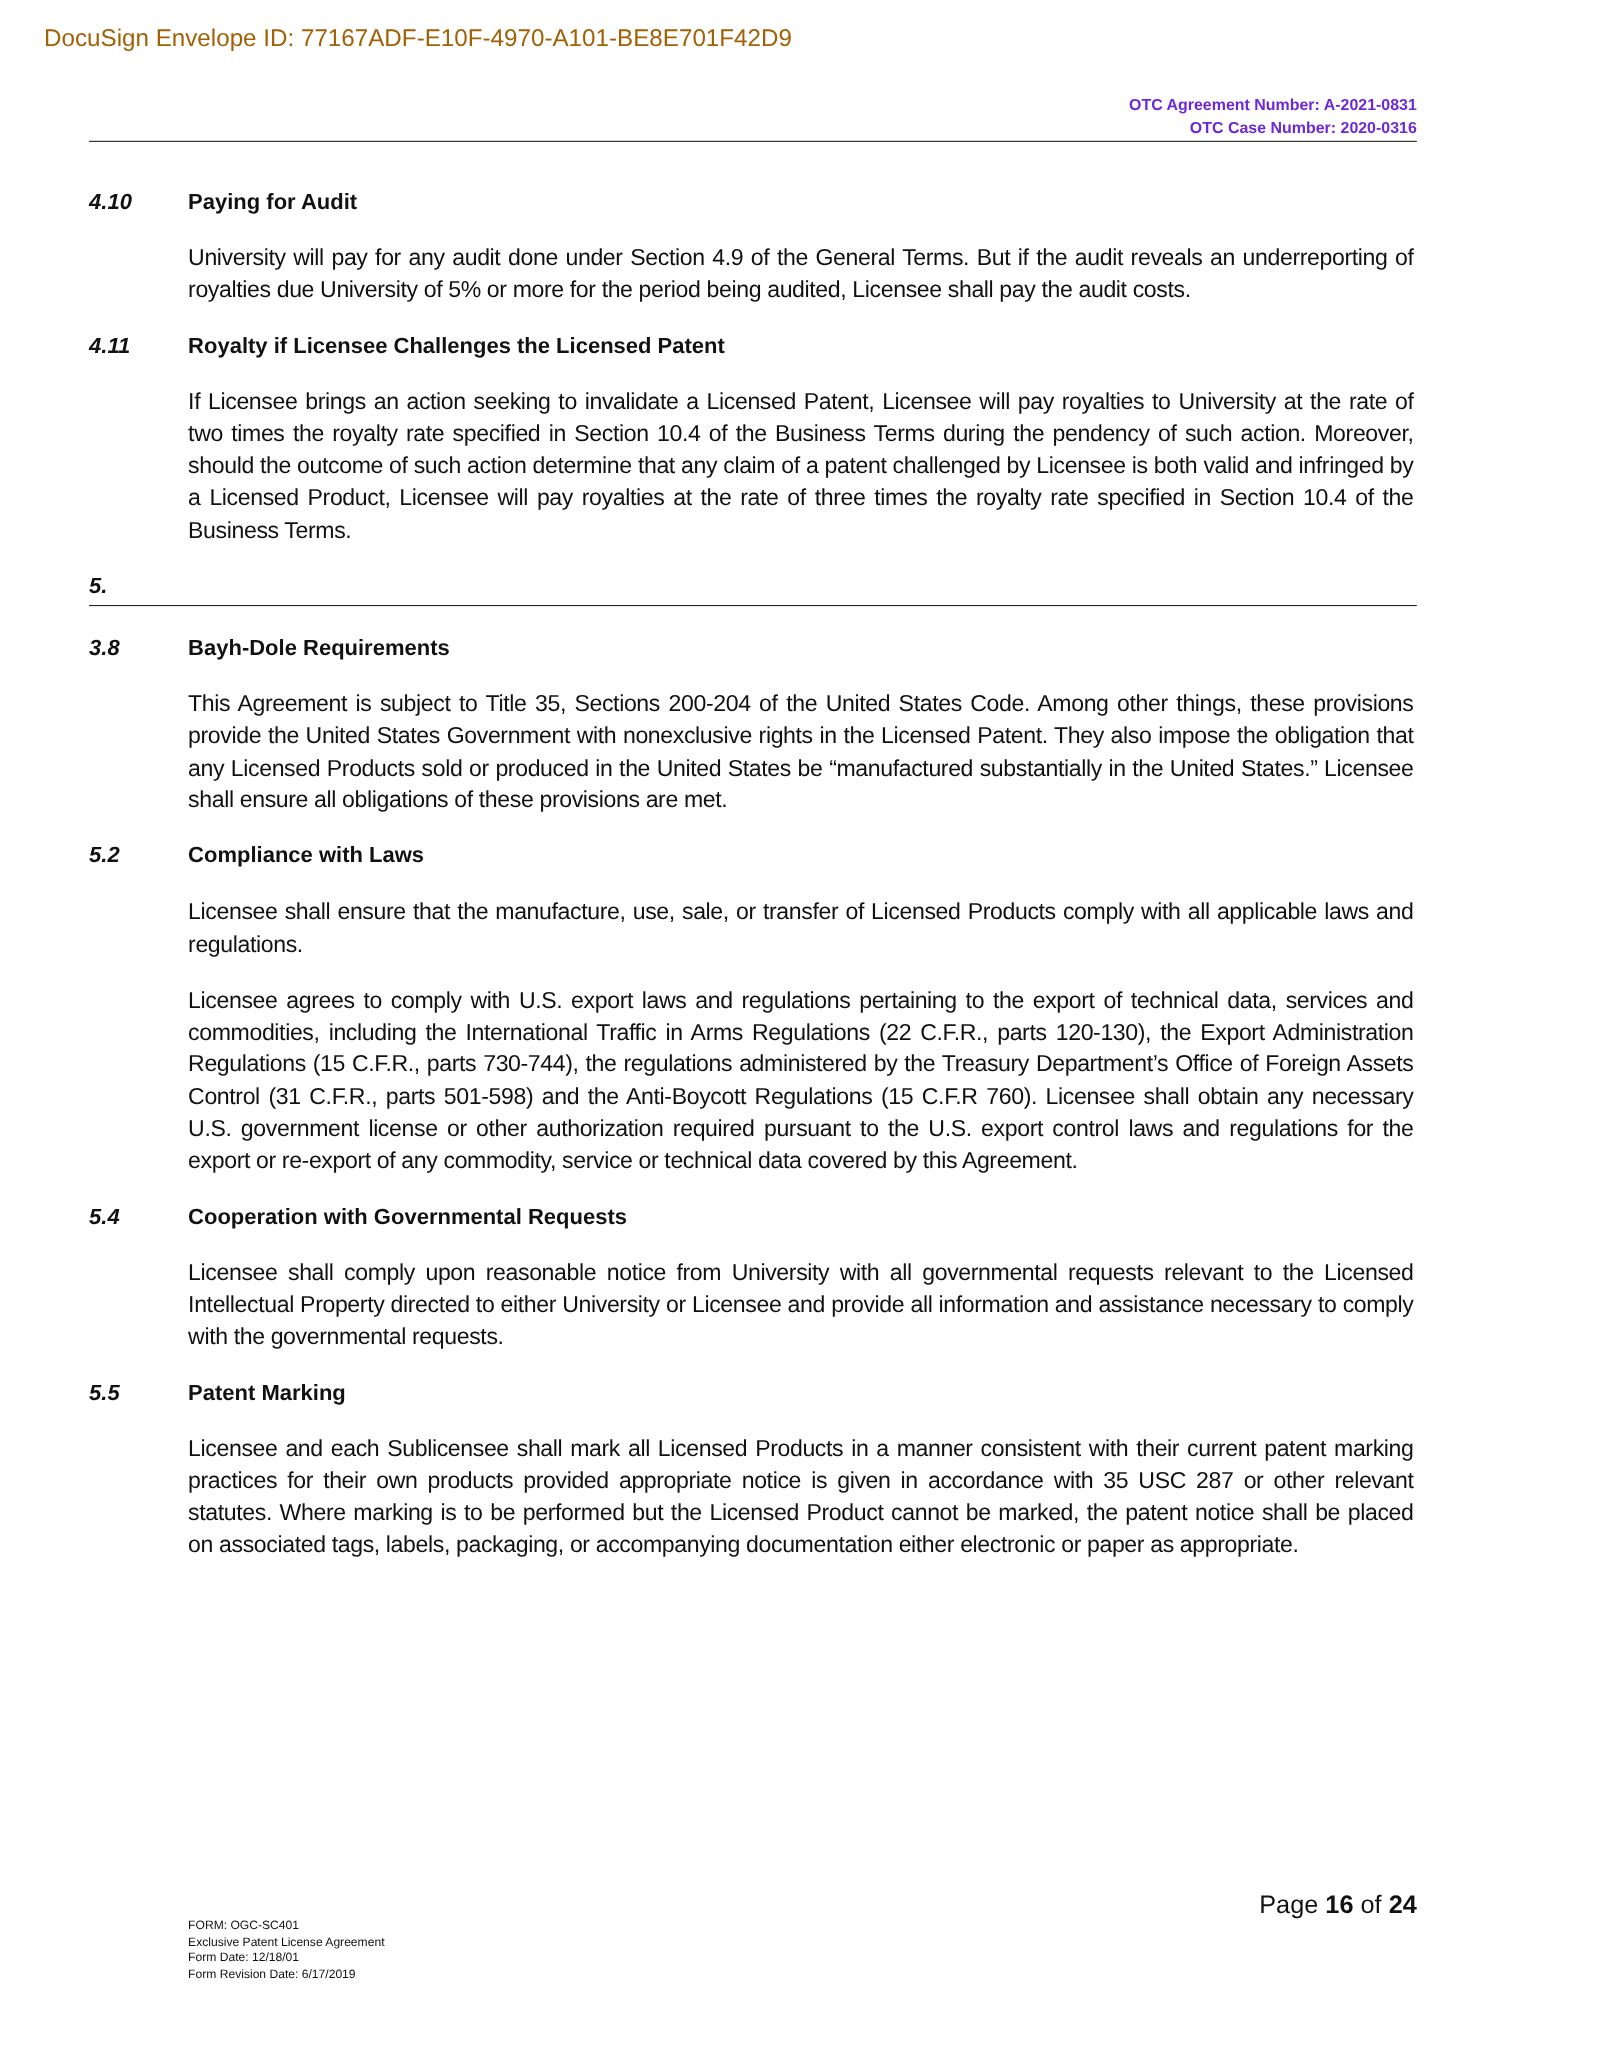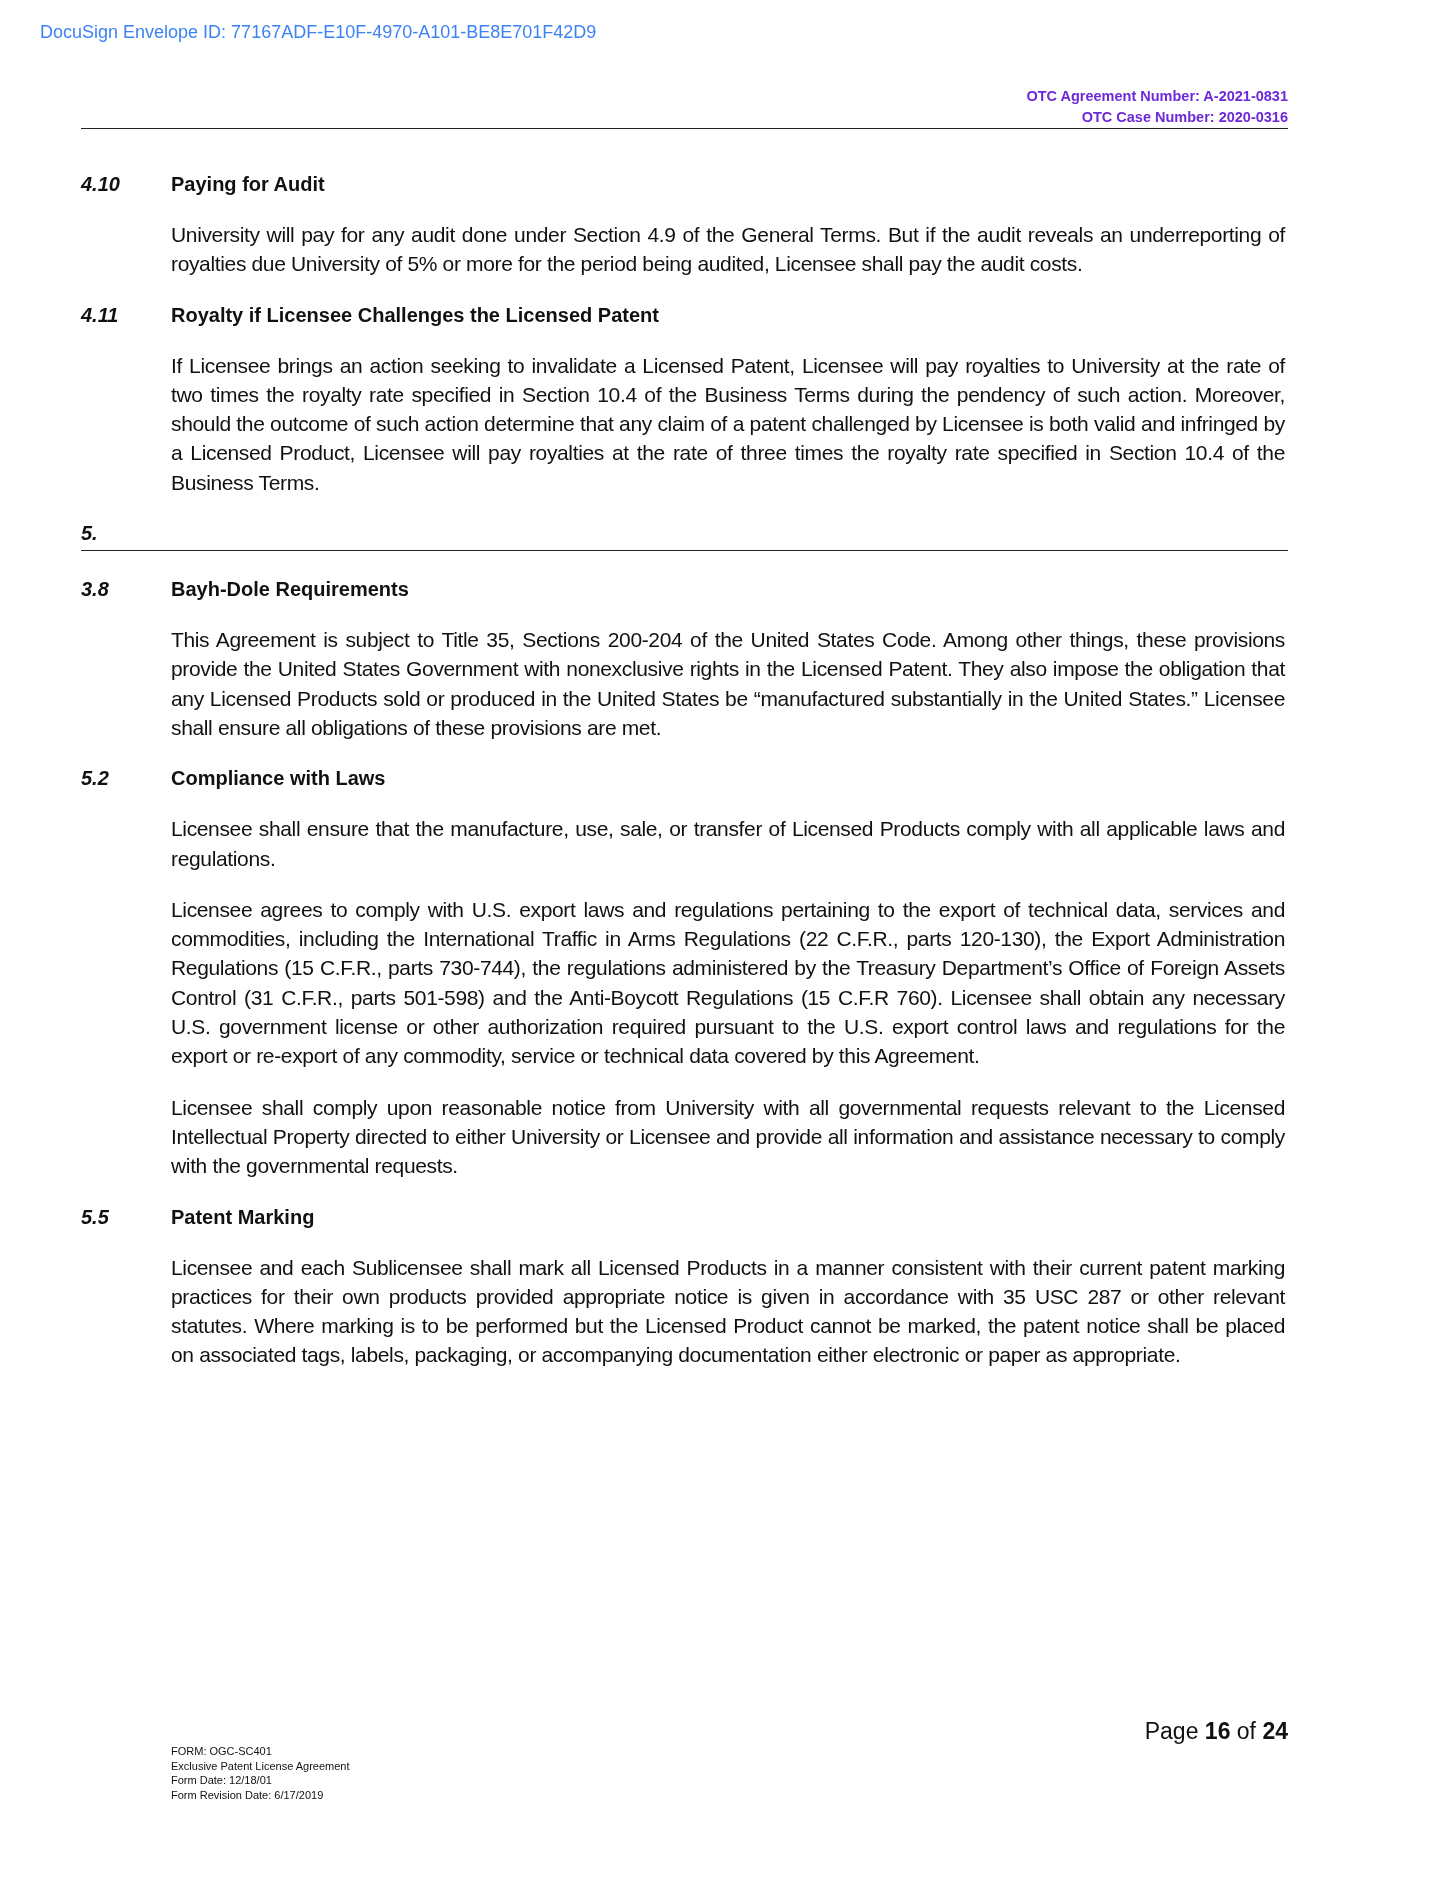--- a/index.html
+++ b/index.html
@@ -2,21 +2,21 @@
 <html><head>
   <meta charset="utf-8">
   <style>
     html, body { margin: 0; padding: 0; background: #ffffff; }
     body {
       width: 1452px; height: 1881px; position: relative; overflow: hidden;
       font-family: "Liberation Sans", sans-serif; color: #111111;
     }
     .envelope {
       position: absolute; left: 40px; top: 22px;
-      font-family: "Liberation Sans", sans-serif; font-size: 18px; color: #3b82f6;
+      font-family: "Liberation Sans", sans-serif; font-size: 22px; color: #a16207;
     }
     .hdr-right {
       position: absolute; right: 164px; top: 86px; text-align: right;
       font-size: 14.5px; font-weight: bold; line-height: 21px; color: #6d28d9;
     }
     .hdr-rule {
       position: absolute; left: 81px; width: 1207px; top: 128px;
       border-top: 1.5px solid #222;
     }
     .content {
@@ -91,20 +91,24 @@
       <span class="sec-title">Compliance with Laws</span>
     </div>
     <div class="para">Licensee shall ensure that the manufacture, use, sale, or transfer of Licensed Products comply with all applicable laws and regulations.</div>
   </div>
 
   <div>
     <div class="para">Licensee agrees to comply with U.S. export laws and regulations pertaining to the export of technical data, services and commodities, including the International Traffic in Arms Regulations (22 C.F.R., parts 120-130), the Export Administration Regulations (15 C.F.R., parts 730-744), the regulations administered by the Treasury Department’s Office of Foreign Assets Control (31 C.F.R., parts 501-598) and the Anti-Boycott Regulations (15 C.F.R 760).  Licensee shall obtain any necessary U.S. government license or other authorization required pursuant to the U.S. export control laws and regulations for the export or re-export of any commodity, service or technical data covered by this Agreement.</div>
   </div>
 
   <div>
+    <div class="sec-head">
+      <span class="sec-num">5.4</span>
+      <span class="sec-title">Cooperation with Governmental Requests</span>
+    </div>
     <div class="para">Licensee shall comply upon reasonable notice from University with all governmental requests relevant to the Licensed Intellectual Property directed to either University or Licensee and provide all information and assistance necessary to comply with the governmental requests.</div>
   </div>
 
   <div>
     <div class="sec-head">
       <span class="sec-num">5.5</span>
       <span class="sec-title">Patent Marking</span>
     </div>
     <div class="para">Licensee and each Sublicensee shall mark all Licensed Products in a manner consistent with their current patent marking practices for their own products provided appropriate notice is given in accordance with 35 USC 287 or other relevant statutes. Where marking is to be performed but the Licensed Product cannot be marked, the patent notice shall be placed on associated tags, labels, packaging, or accompanying documentation either electronic or paper as appropriate.</div>
   </div>

